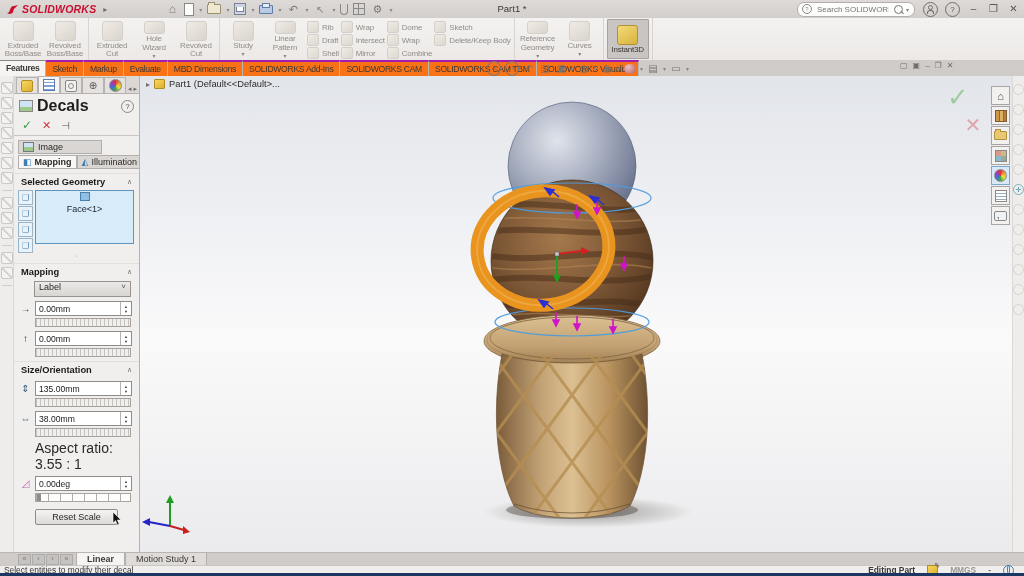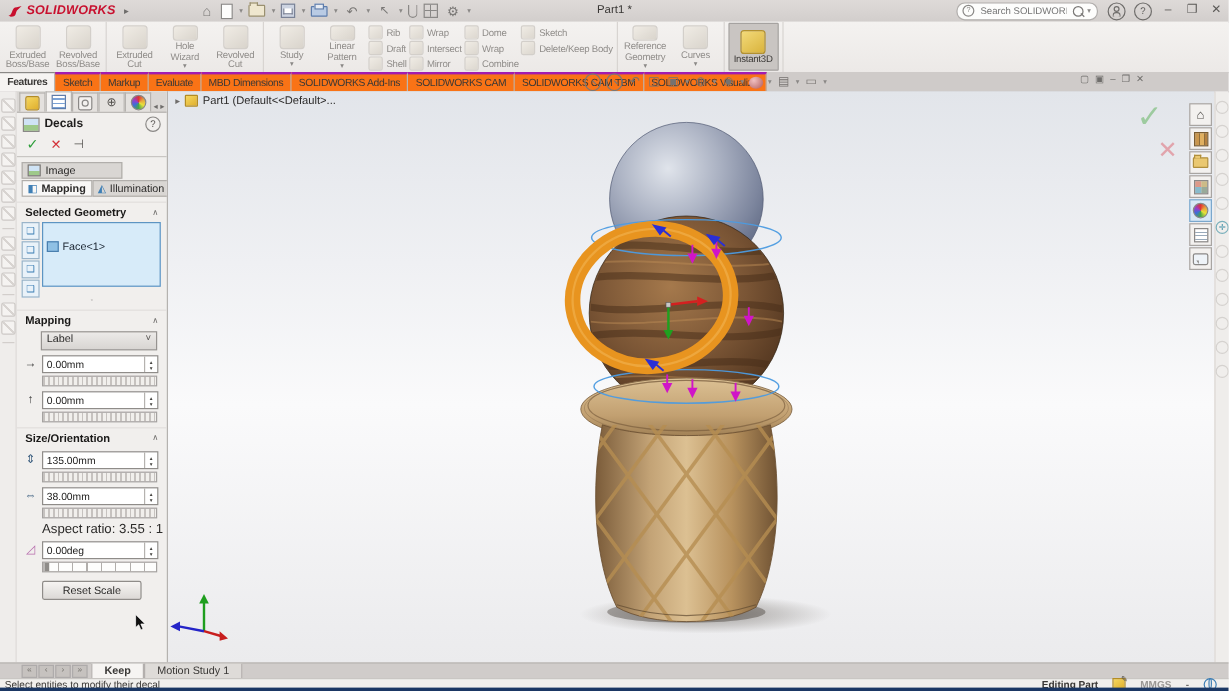--- a/index.html
+++ b/index.html
@@ -77,58 +77,58 @@
   .pm-tab.active{background:#f6f4f2;height:16px;}
   .pm-tab-arrow{font-size:7px;color:#6f6d6b;margin-left:2px;}
   .ic-fm{width:10px;height:10px;background:linear-gradient(145deg,#f6d75e,#dfaf2e);border:1px solid #b38c24;border-radius:2px;}
   .ic-pm{width:10px;height:10px;border:1px solid #5d7cab;background:linear-gradient(#fff 20%,#7aa2d6 20% 35%,#fff 35% 55%,#7aa2d6 55% 70%,#fff 70% 90%,#7aa2d6 90%);}
   .ic-cfg{width:10px;height:10px;border:1px solid #8a8886;background:#f3f1ef;border-radius:2px;position:relative;}
   .ic-cfg::after{content:"";position:absolute;left:2px;top:2px;width:4px;height:4px;border:1px solid #8a8886;border-radius:50%;}
   .ic-dim{font-size:10px;color:#55524f;}
   .ic-wheel{width:11px;height:11px;border-radius:50%;background:conic-gradient(#d33,#e8a33c,#e8e23c,#46a546,#3c6fd9,#9b3cc9,#d33);border:1px solid #8a8886;}
   #pm-header{display:flex;align-items:center;gap:4px;padding:3px 5px 2px;}
   #pm-header .dicon{width:12px;height:10px;border:1px solid #8a8886;background:linear-gradient(#cfe3f5 55%,#9ec98a 55%);}
-  #pm-title{font-weight:bold;font-size:10px;color:#1f1e1d;flex:1;}
+  #pm-title{font-weight:bold;font-size:16px;color:#1f1e1d;flex:1;}
   #pm-help{width:11px;height:11px;border:1px solid #8a8886;border-radius:50%;font-size:8px;color:#55524f;text-align:center;line-height:11px;}
   #pm-actions{display:flex;align-items:center;gap:10px;padding:1px 8px 3px;border-bottom:1px solid #c9c6c3;}
   #pm-ok{color:#2e9e3a;font-weight:bold;font-size:12px;}
   #pm-cancel{color:#d4333a;font-weight:bold;font-size:11px;}
   #pm-pin{color:#55524f;font-size:10px;transform:rotate(0deg);}
   #pm-tabs2{padding:4px 4px 0;}
   .big-tab{width:84px;height:14px;background:#d9d6d3;border:1px solid #b1aeab;display:flex;align-items:center;gap:4px;padding:0 4px;box-sizing:border-box;font-size:9px;color:#2b2a29;}
   .tab-pair{display:flex;margin-top:1px;}
   .sm-tab{height:14px;border:1px solid #b1aeab;display:flex;align-items:center;gap:3px;padding:0 4px;box-sizing:border-box;font-size:9px;color:#2b2a29;background:#d9d6d3;}
   .sm-tab.active{background:#f8f7f6;font-weight:bold;}
   .ic-img{width:9px;height:8px;border:1px solid #7a7876;background:linear-gradient(#cfe3f5 55%,#9ec98a 55%);}
   .ic-map{color:#3f7fb5;font-size:9px;}
   .ic-ill{color:#3f7fb5;font-size:9px;}
   .sec-h{display:flex;align-items:center;padding:3px 7px 2px;font-weight:bold;font-size:9.3px;color:#1a1918;border-top:1px solid #e2dfdc;margin-top:4px;}
   .sec-h::after{content:"∧";margin-left:auto;font-size:7px;color:#6f6d6b;font-weight:normal;}
   #sg-body{display:flex;gap:2px;padding:1px 5px 0 4px;}
   #sg-filters{display:flex;flex-direction:column;gap:1px;}
   .sg-filter{width:13px;height:13px;border:1px solid #9ab4c9;background:#e9f2f9;display:flex;align-items:center;justify-content:center;color:#3f7fb5;font-size:8px;}
   #sg-list{flex:1;height:52px;background:#d7ebf9;border:1px solid #5d94c2;overflow:hidden;}
-  .sg-item{display:flex;align-items:center;gap:3px;padding:14px 3px;font-size:9px;color:#1a2430;}
+  .sg-item{display:flex;align-items:center;gap:3px;padding:1px 3px;font-size:9px;color:#1a2430;flex-direction:column;}
   .sg-item .fic{width:8px;height:7px;background:#8fc0e4;border:1px solid #4a7fae;}
   #sg-resize{text-align:center;font-size:6px;color:#8a8886;line-height:6px;}
   .dd{margin:2px 8px 0 20px;height:14px;background:linear-gradient(#eceae8,#d8d5d2);border:1px solid #969390;display:flex;padding:0 4px;font-size:9px;color:#2b2a29;}
   .dd::after{content:"˅";margin-left:auto;font-size:8px;color:#55524f;}
   .spin-row{display:flex;align-items:center;gap:3px;margin:4px 7px 0 5px;}
   .spin-ic{width:13px;text-align:center;font-size:10px;color:#3a5d7f;flex:none;}
   .spin{flex:1;height:13px;background:#fff;border:1px solid #8f8c89;display:flex;align-items:center;font-size:8.6px;padding-left:3px;color:#1a1918;}
   .spin .btns{margin-left:auto;width:10px;height:100%;border-left:1px solid #b5b2af;display:flex;flex-direction:column;align-items:center;justify-content:center;}
   .spin .btns::before{content:"▲";font-size:4px;color:#44423f;line-height:5px;}
   .spin .btns::after{content:"▼";font-size:4px;color:#44423f;line-height:5px;}
   .ridges{height:7px;margin:2px 8px 0 21px;border:1px solid #a5a2a0;background:repeating-linear-gradient(90deg,#c6c2bf 0 1.5px,#f1efec 1.5px 4px);}
   .ticks{height:7px;margin:2px 8px 0 21px;border:1px solid #a5a2a0;background:repeating-linear-gradient(90deg,#b1aeab 0 1px,#fdfdfc 1px 12px);position:relative;}
   .ticks::before{content:"";position:absolute;left:1px;top:0;width:4px;height:7px;background:#8f8c89;}
   .cb-row{display:flex;align-items:center;gap:4px;margin:3px 0 0 12px;font-size:8.8px;color:#1f1e1d;}
   .cb-row.indent{margin-left:20px;}
   .cb{width:8px;height:8px;border:1px solid #7a7876;background:#fff;flex:none;}
-  #aspect{margin:3px 0 0 21px;font-size:11px;color:#2b2a29;}
+  #aspect{margin:3px 0 0 21px;font-size:14px;color:#2b2a29;}
   #reset-btn{display:block;margin:7px auto 0;padding:2px 16px;font-size:9px;color:#2b2a29;background:linear-gradient(#f6f4f2,#dcd9d6);border:1px solid #8f8c89;border-radius:2px;font-family:"Liberation Sans",sans-serif;}
 
   
   #graphics{position:absolute;left:140px;top:0;width:872px;height:476px;background:linear-gradient(180deg,#e2e5ea 0%,#eff0f3 30%,#fafafb 55%,#ebebed 100%);overflow:hidden;}
   #breadcrumb{position:absolute;left:6px;top:3px;display:flex;align-items:center;gap:4px;font-size:9.3px;color:#2b2a29;z-index:5;}
   #bc-arrow{color:#6f6d6b;font-size:8px;}
   #bc-part{width:9px;height:8px;background:linear-gradient(145deg,#f6d75e,#dfaf2e);border:1px solid #b38c24;border-radius:1px;}
   #model-svg{position:absolute;left:0;top:0;}
 
   
@@ -675,21 +675,21 @@
   </div>
 
   <div id="bottombar">
     <div id="mt-nav">
         <span class="mt-nav-btn">«</span>
         <span class="mt-nav-btn">‹</span>
         <span class="mt-nav-btn">›</span>
         <span class="mt-nav-btn">»</span>
       </div>
     <div id="mt-tabs" style="display:flex;">
-        <span class="mt-tab active">Keep</span>
+        <span class="mt-tab active">Linear</span>
         <span class="mt-tab">Motion Study 1</span>
       </div>
   </div>
 
   <div id="statusbar">
     <span id="status-msg">Select entities to modify their decal</span>
     <div id="status-right">
       <span>Editing Part</span>
       <span id="edit-icon"></span>
       <span id="status-units">MMGS</span>

